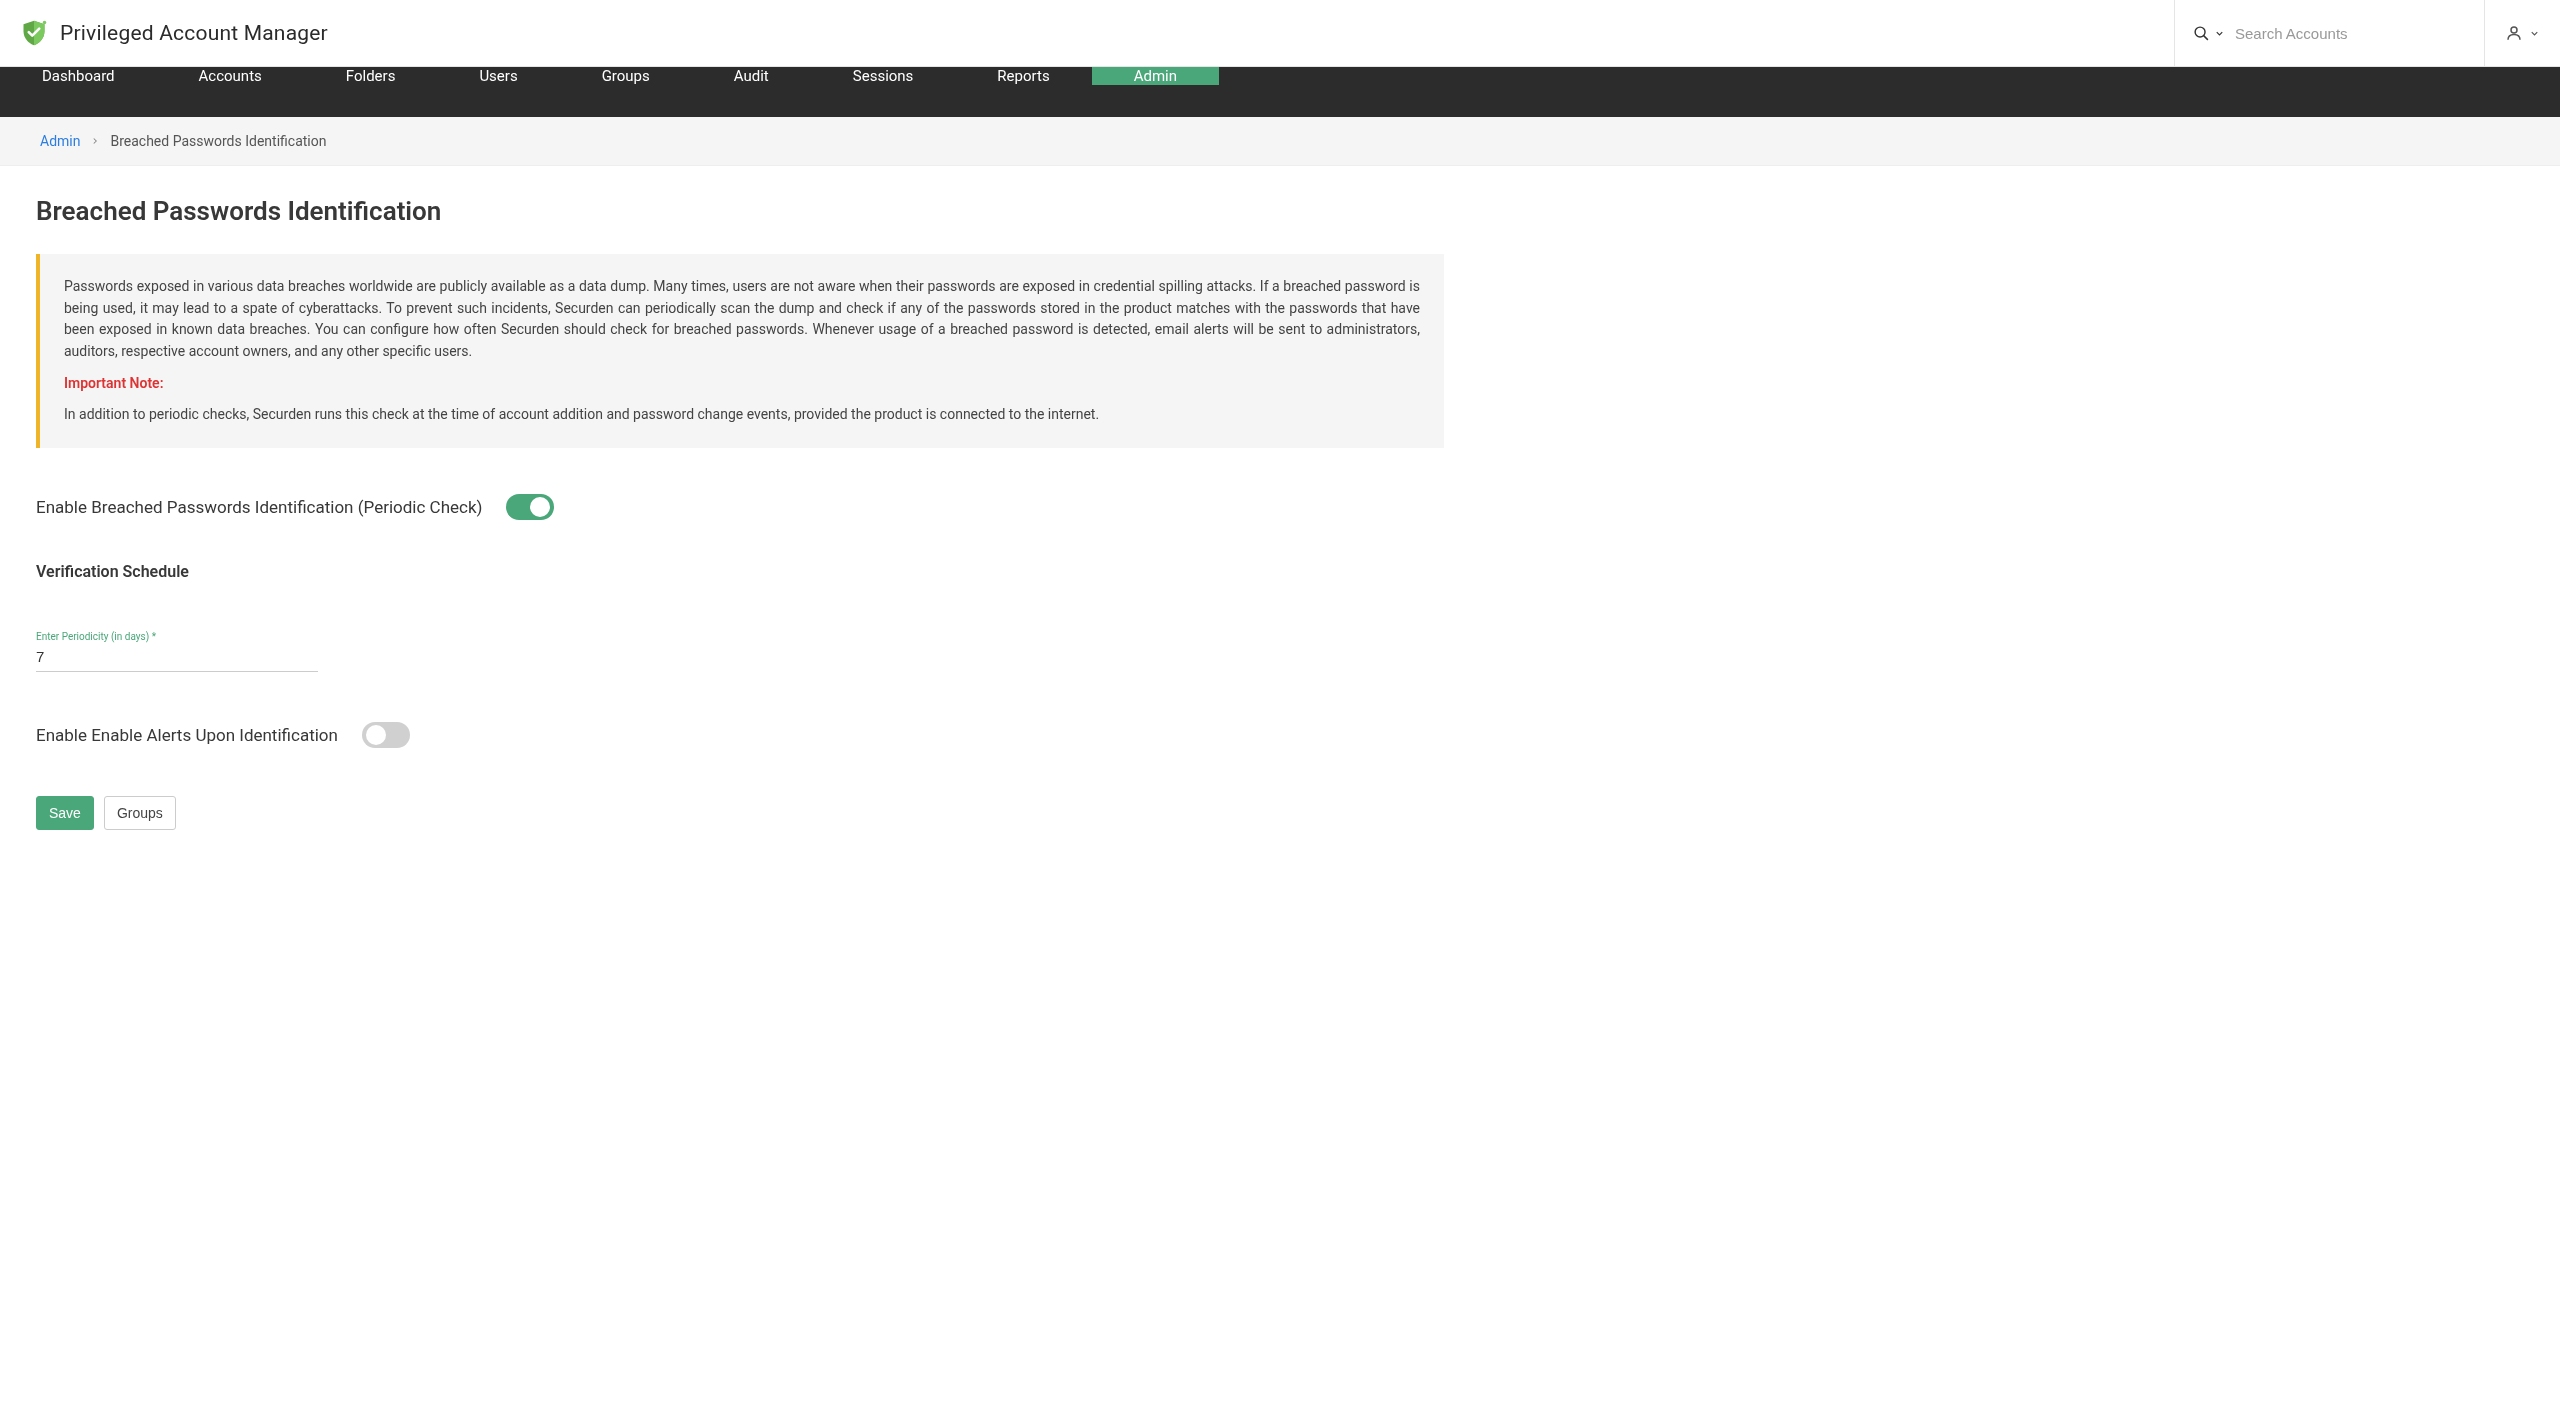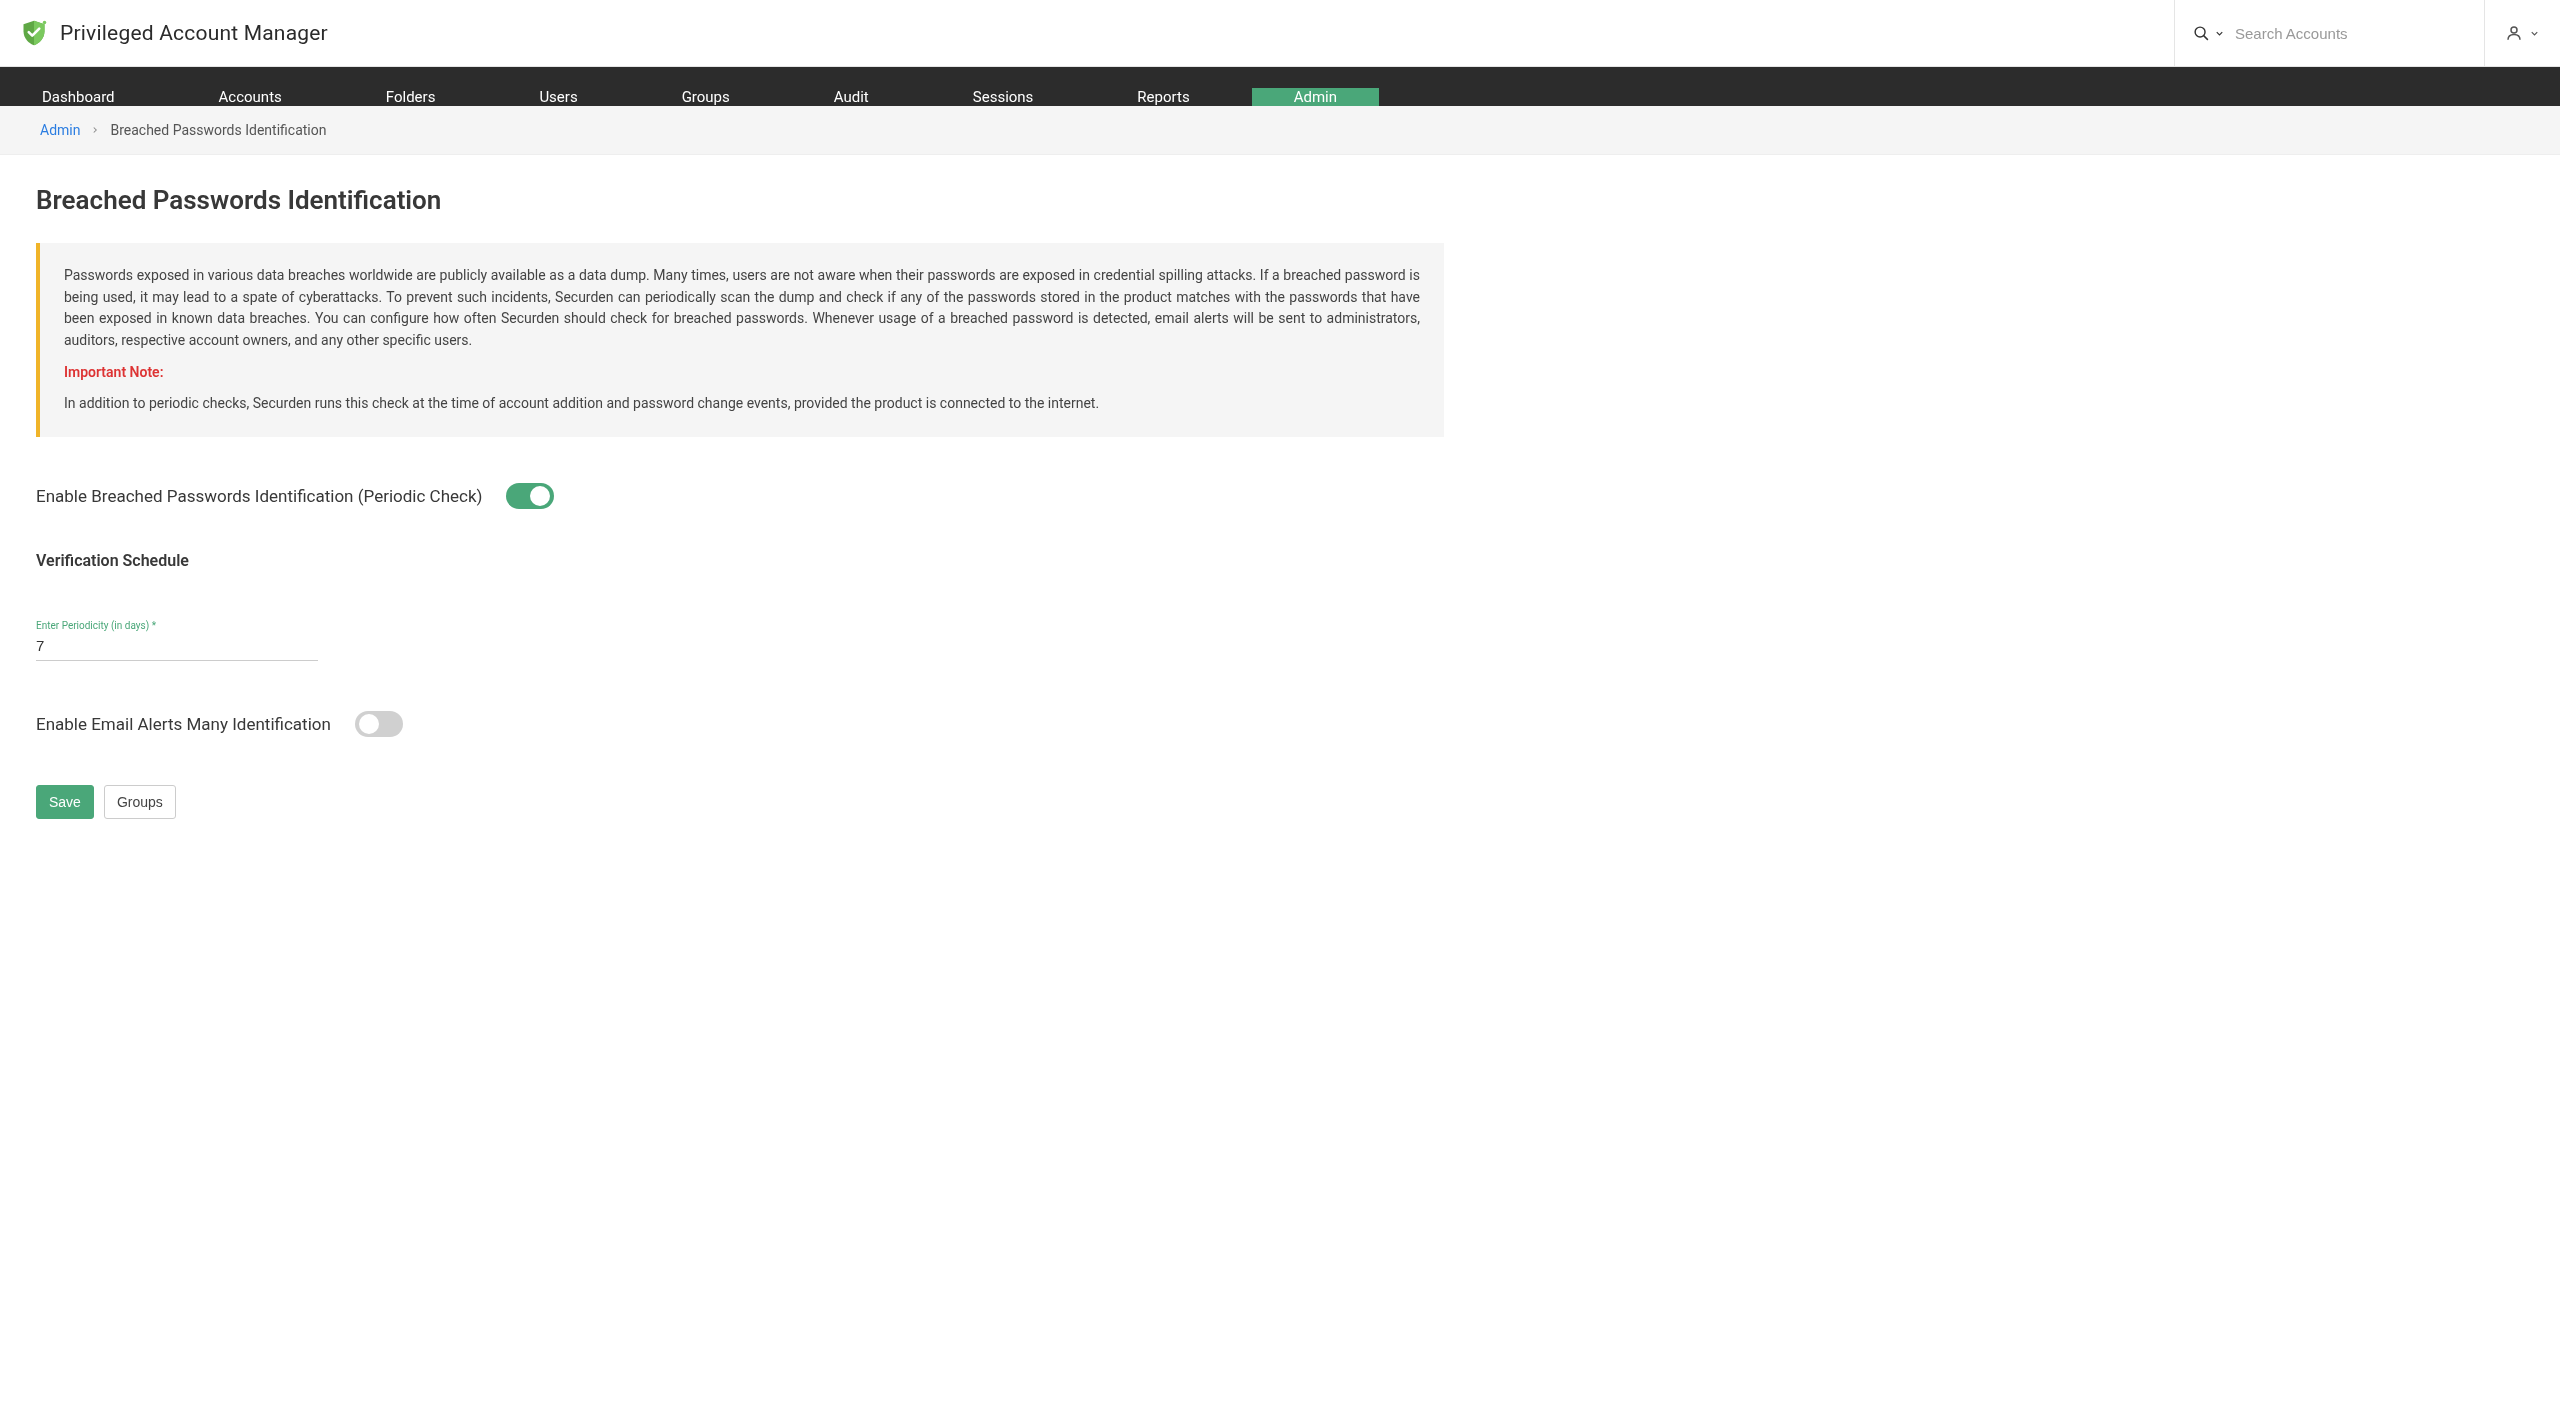--- a/index.html
+++ b/index.html
@@ -61,24 +61,23 @@
       align-items: center;
       gap: 6px;
       border-left: 1px solid #e5e5e5;
       height: 100%;
       padding: 0 20px;
       cursor: pointer;
       color: #555;
     }
     .navbar {
       background: #2c2c2c;
-      height: 39px;
-      display: flex;
-      align-items: flex-end;
-      gap: 20px;
+      height: 50px;
+      display: flex;
+      align-items: flex-start;
     }
     .nav-item {
       color: #fff;
       display: flex;
       align-items: center;
       padding: 0 42px;
       font-size: 15px;
       cursor: pointer;
     }
     .nav-item.active {
@@ -283,21 +282,21 @@
 
   <div class="field-group">
     <div class="field-label">
       <span>Enter Periodicity (in days)</span>
       <span class="req">*</span>
     </div>
     <input class="text-input" type="text" value="7" style="">
   </div>
 
   <div class="setting-row second">
-    <span class="setting-label">Enable Email Alerts Many Identification</span>
+    <span class="setting-label">Enable Enable Alerts Upon Identification</span>
     <div class="toggle off">
       <div class="toggle-knob"></div>
     </div>
   </div>
 
   <div class="button-row">
     <button class="btn btn-primary">Save</button>
     <button class="btn btn-secondary">Groups</button>
   </div>
 </div>

